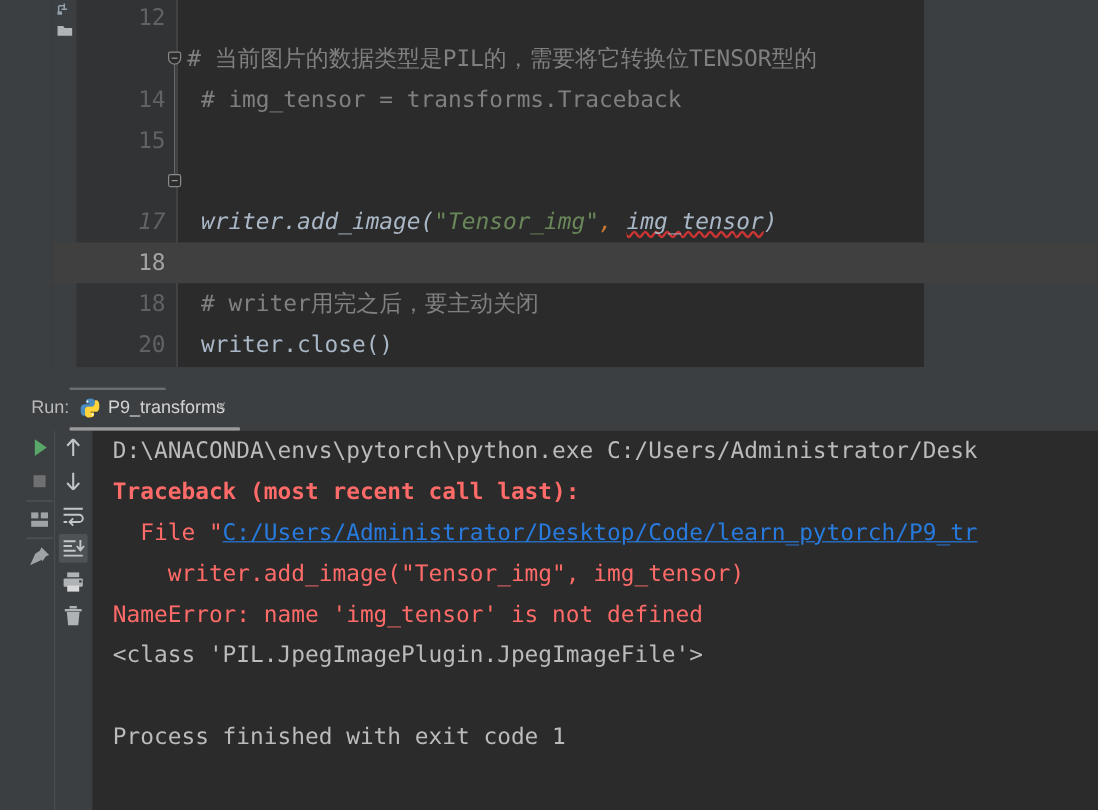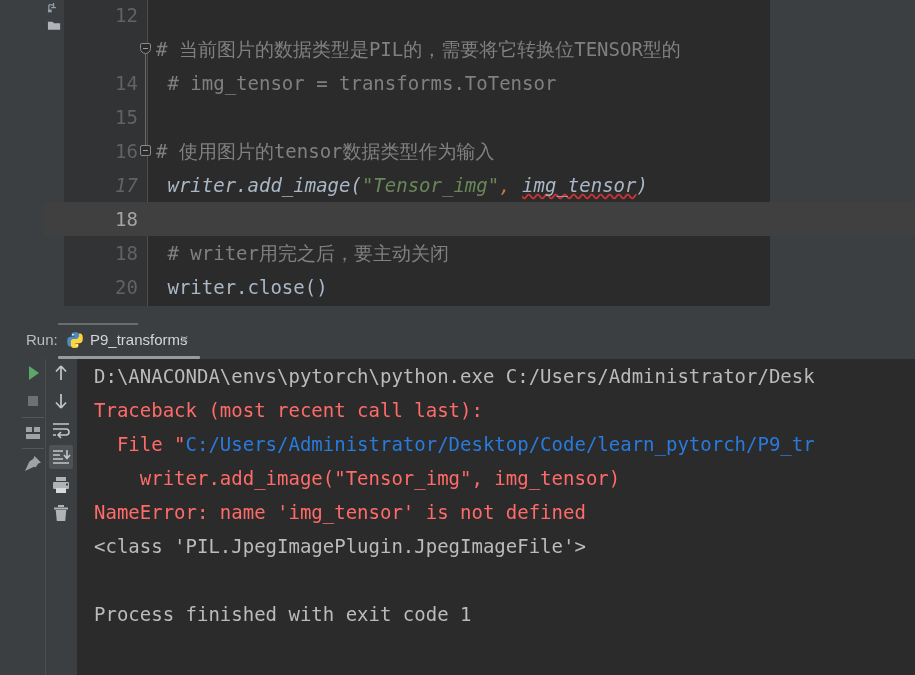--- a/index.html
+++ b/index.html
@@ -222,20 +222,21 @@
     font-size: 19px;
     line-height: 34px;
     height: 34px;
     white-space: pre;
     font-family: "DejaVu Sans Mono", "Liberation Mono", monospace;
     color: #bbbbbb;
   }
   .err { color: #ff6b68; }
   .link {
     color: #287bde;
+    text-decoration: underline;
   }
   #scroll-left {
     position: absolute;
     left: 0; top: 306px;
     width: 20px; height: 369px;
     background: #3c3f41;
   }
   .vsep {
     position: absolute;
     width: 1px;
@@ -265,30 +266,28 @@
         <div class="code-row" style="top: -2px;">
           <div class="lineno">12</div>
           <div class="codetext"></div>
         </div>
         <div class="fold start" style="left: 96px; top: 43px;"></div>
         <div class="code-row" style="top: 32px;">
           <div class="codetext"><span class="cm"># 当前图片的数据类型是PIL的，需要将它转换位TENSOR型的</span></div>
         </div>
         <div class="code-row" style="top: 66px;">
           <div class="lineno">14</div>
-          <div class="codetext"><span class="cm"> # img_tensor = transforms.ToTensor</span></div>
+          <div class="codetext"><span class="cm"> # img_tensor = transforms.Traceback</span></div>
         </div>
         <div class="code-row" style="top: 100px;">
           <div class="lineno">15</div>
           <div class="codetext"></div>
         </div>
         <div class="fold" style="left: 96px; top: 145px;"></div>
         <div class="code-row" style="top: 134px;">
-          <div class="lineno">16</div>
-          <div class="codetext"><span class="cm"># 使用图片的tensor数据类型作为输入</span></div>
         </div>
         <div class="code-row" style="top: 168px; font-style: italic;">
           <div class="lineno">17</div>
           <div class="codetext"><span class="ident"> writer.add_image(</span><span class="kw-str">"Tensor_img"</span><span class="punct-o">,</span><span class="ident"> </span><span class="ident squiggle">img_tensor</span><span class="ident">)</span></div>
         </div>
         <div class="code-row current" style="top: 202px;">
           <div class="lineno">18</div>
           <div class="codetext"></div>
         </div>
         <div class="code-row" style="top: 236px;">
@@ -386,21 +385,21 @@
           <path d="M6.7 9 h10.6 l-1.1 11 h-8.4 z" fill="#b0b3b5"></path>
         </svg>
       </div>
     </div>
 
     <div class="vsep" style="left:45px; top:53px; height:316px;"></div>
 
     <div id="console">
       <div id="console-lines">
           <div class="out-line" style="top: 0px;"><span class="">D:\ANACONDA\envs\pytorch\python.exe C:/Users/Administrator/Desk</span></div>
-          <div class="out-line" style="top: 34px;"><span class="err">Traceback (most recent call last):</span></div>
+          <div class="out-line" style="top: 34px; font-weight: bold;"><span class="err">Traceback (most recent call last):</span></div>
           <div class="out-line" style="top: 68px;"><span class="err">  File "</span><span class="link">C:/Users/Administrator/Desktop/Code/learn_pytorch/P9_tr</span></div>
           <div class="out-line" style="top: 102px;"><span class="err">    writer.add_image("Tensor_img", img_tensor)</span></div>
           <div class="out-line" style="top: 136px;"><span class="err">NameError: name 'img_tensor' is not defined</span></div>
           <div class="out-line" style="top: 170px;"><span class="">&lt;class 'PIL.JpegImagePlugin.JpegImageFile'&gt;</span></div>
           <div class="out-line" style="top: 204px;"></div>
           <div class="out-line" style="top: 238px;"><span class="">Process finished with exit code 1</span></div>
         </div>
 
     </div>
   </div>

